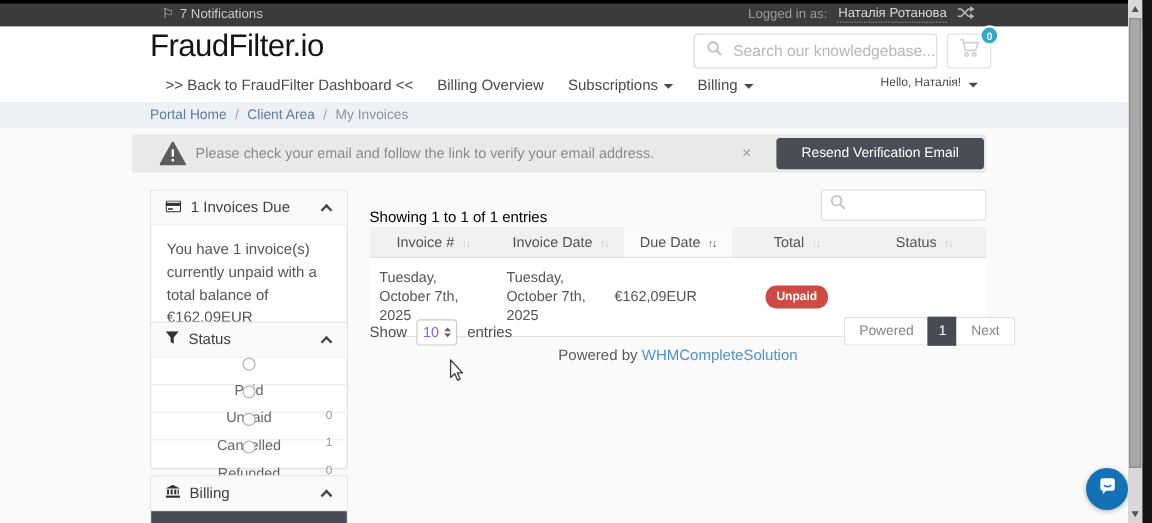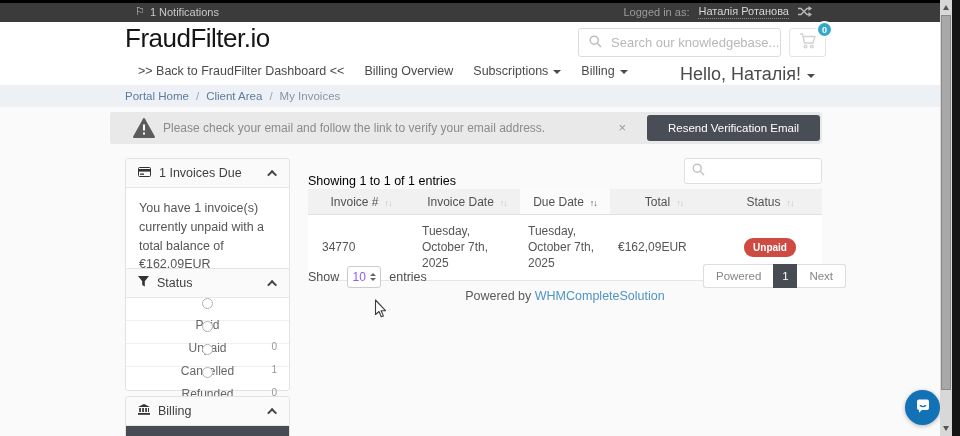--- a/index.html
+++ b/index.html
@@ -35,21 +35,21 @@
     border-radius:50%; background:#35a8c9; border:2px solid #fff; color:#fff;
     font-size:9px; font-weight:bold; display:flex; align-items:center; justify-content:center; }
 
   
   .navbar { position:absolute; left:138px; top:64px; display:flex; gap:20px;
     align-items:center; font-size:12.5px; color:#4a4a4a; }
   .nav-item { display:flex; align-items:center; gap:5px; cursor:default; }
   .caret { width:0; height:0; border-left:4px solid transparent;
     border-right:4px solid transparent; border-top:4px solid #4a4a4a; margin-top:2px; }
   .greeting { position:absolute; right:145px; top:64px; display:flex; align-items:center;
-    gap:6px; font-size:18px; color:#4a4a4a; }
+    gap:6px; font-size:10px; color:#4a4a4a; }
 
   
   .breadcrumb { position:absolute; left:0; top:85px; width:952px; height:22px;
     background:#edf1f5; display:flex; align-items:center; padding-left:125px;
     gap:7px; font-size:11.5px; }
   .crumb-link { color:#5b7b9d; }
   .crumb-sep { color:#9aa4ad; }
   .crumb-cur { color:#8a939e; }
 
   
@@ -152,21 +152,21 @@
   .right-edge { position:absolute; left:952px; top:0; width:8px; height:436px; background:#141414; }
 </style>
 </head>
 <body>
 
 <div class="screen">
 
   <div class="topbar">
     <div class="topbar-left">
       <span class="flag-glyph">⚐</span>
-      <span>1 Notifications</span>
+      <span>7 Notifications</span>
     </div>
     <div class="topbar-right">
       <span>Logged in as:</span>
       <span class="topbar-user">Наталія Ротанова</span>
       <span>
         <svg width="14" height="11" viewBox="0 0 14 11">
           <path d="M0 8.5 h3 L9 2.5 h2" fill="none" stroke="#b9b9b9" stroke-width="1.3"></path>
           <path d="M0 2.5 h3 L9 8.5 h2" fill="none" stroke="#b9b9b9" stroke-width="1.3"></path>
           <polygon points="10.5,0 14,2.5 10.5,5" fill="#b9b9b9"></polygon>
           <polygon points="10.5,6 14,8.5 10.5,11" fill="#b9b9b9"></polygon>
@@ -333,21 +333,20 @@
       <div class="th c4">
         <span>Total</span>
         <span class="sort"></span>
       </div>
       <div class="th c5">
         <span>Status</span>
         <span class="sort"></span>
       </div>
     </div>
     <div class="trow">
-      <div class="td c1">34770</div>
       <div class="td c2">Tuesday, October 7th, 2025</div>
       <div class="td c3">Tuesday, October 7th, 2025</div>
       <div class="td c4">€162,09EUR</div>
       <div class="td c5">
         <span class="badge-unpaid">Unpaid</span>
       </div>
     </div>
   </div>
 
   <div class="show-row">

